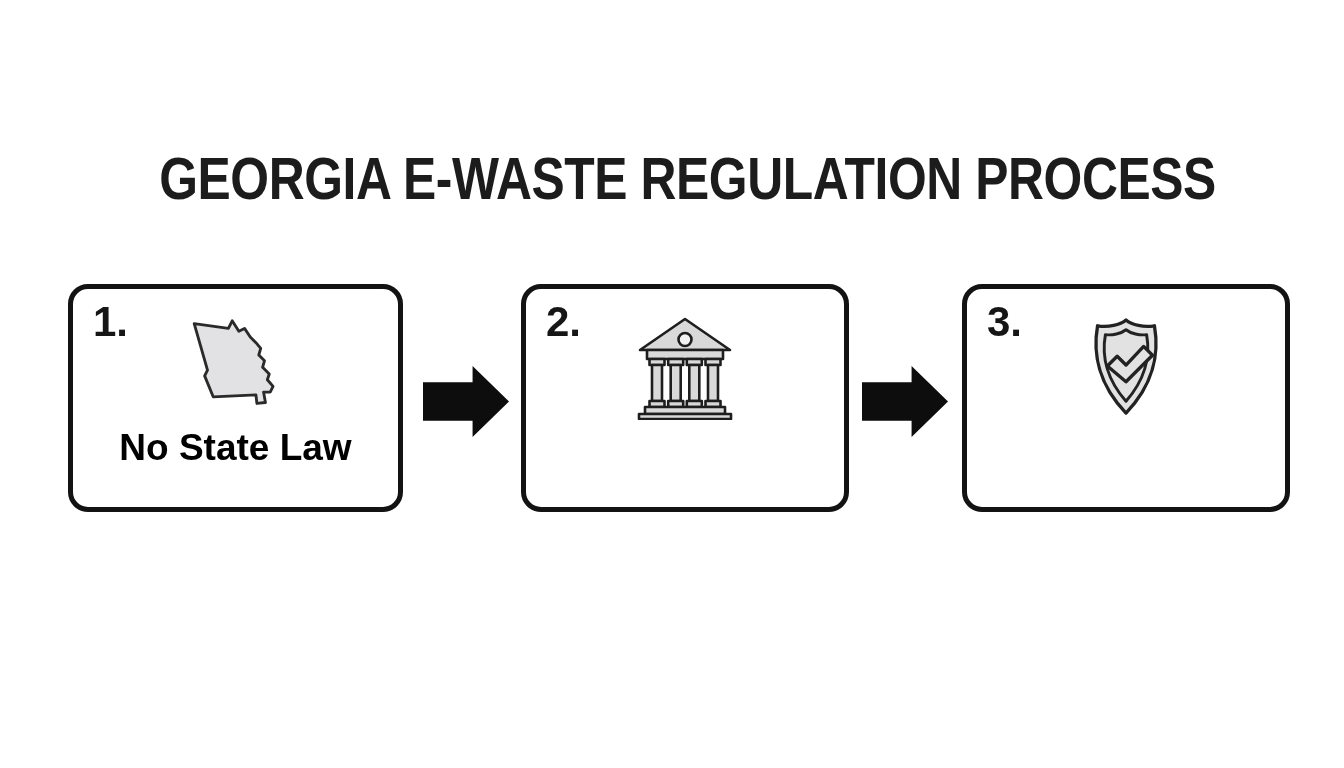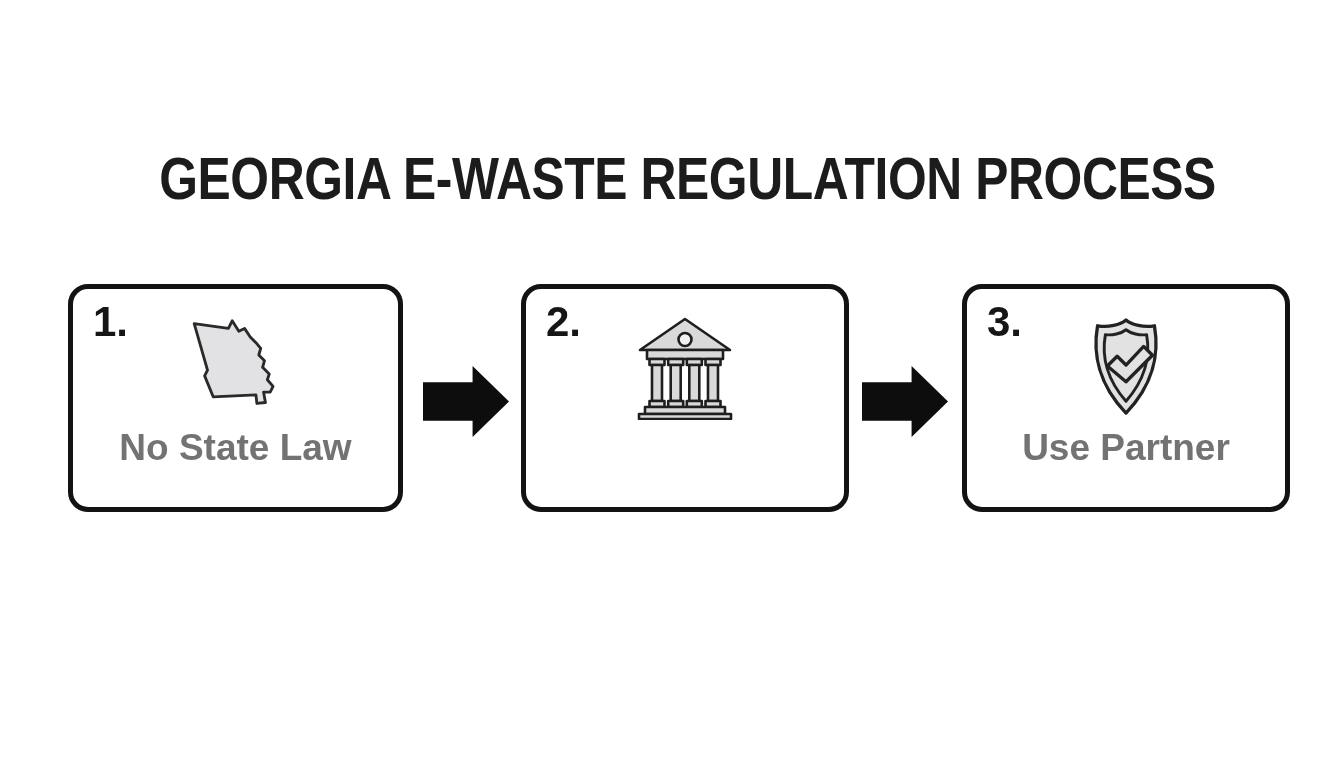--- a/index.html
+++ b/index.html
@@ -62,21 +62,21 @@
     line-height: 0;
   }
   .step-label {
     position: absolute;
     bottom: 38px;
     left: 0;
     width: 100%;
     text-align: center;
     font-size: 37px;
     font-weight: 700;
-    color: #737373;
+    color: #000000;
     white-space: nowrap;
   }
   .flow-arrow {
     position: absolute;
     top: 366px;
     width: 86px;
     height: 71px;
     line-height: 0;
   }
   .arrow-1 { left: 423px; }
@@ -142,16 +142,15 @@
 
   <section class="step-box box-3">
     <div class="step-number">3.</div>
     <div class="step-icon">
       <svg width="78" height="101" viewBox="0 0 76 103" xmlns="http://www.w3.org/2000/svg">
         <path d="M 38,4 C 32,9 20,12 9,10 C 4,38 10,70 38,99 C 66,70 72,38 67,10 C 56,12 44,9 38,4 Z" fill="#e2e2e2" stroke="#222222" stroke-width="3.4" stroke-linejoin="round"></path>
         <path d="M 38,14 C 33,18 24,20 17,19 C 13,41 18,64 38,87 C 58,64 63,41 59,19 C 52,20 43,18 38,14 Z" fill="none" stroke="#222222" stroke-width="3" stroke-linejoin="round"></path>
         <polygon points="19,51 29,41 38,50 56,31 65,40 38,67" fill="#e2e2e2" stroke="#222222" stroke-width="3.4" stroke-linejoin="round"></polygon>
       </svg>
     </div>
-    <div class="step-label">Use Partner</div>
   </section>
 
 </div>
 
 </body></html>

